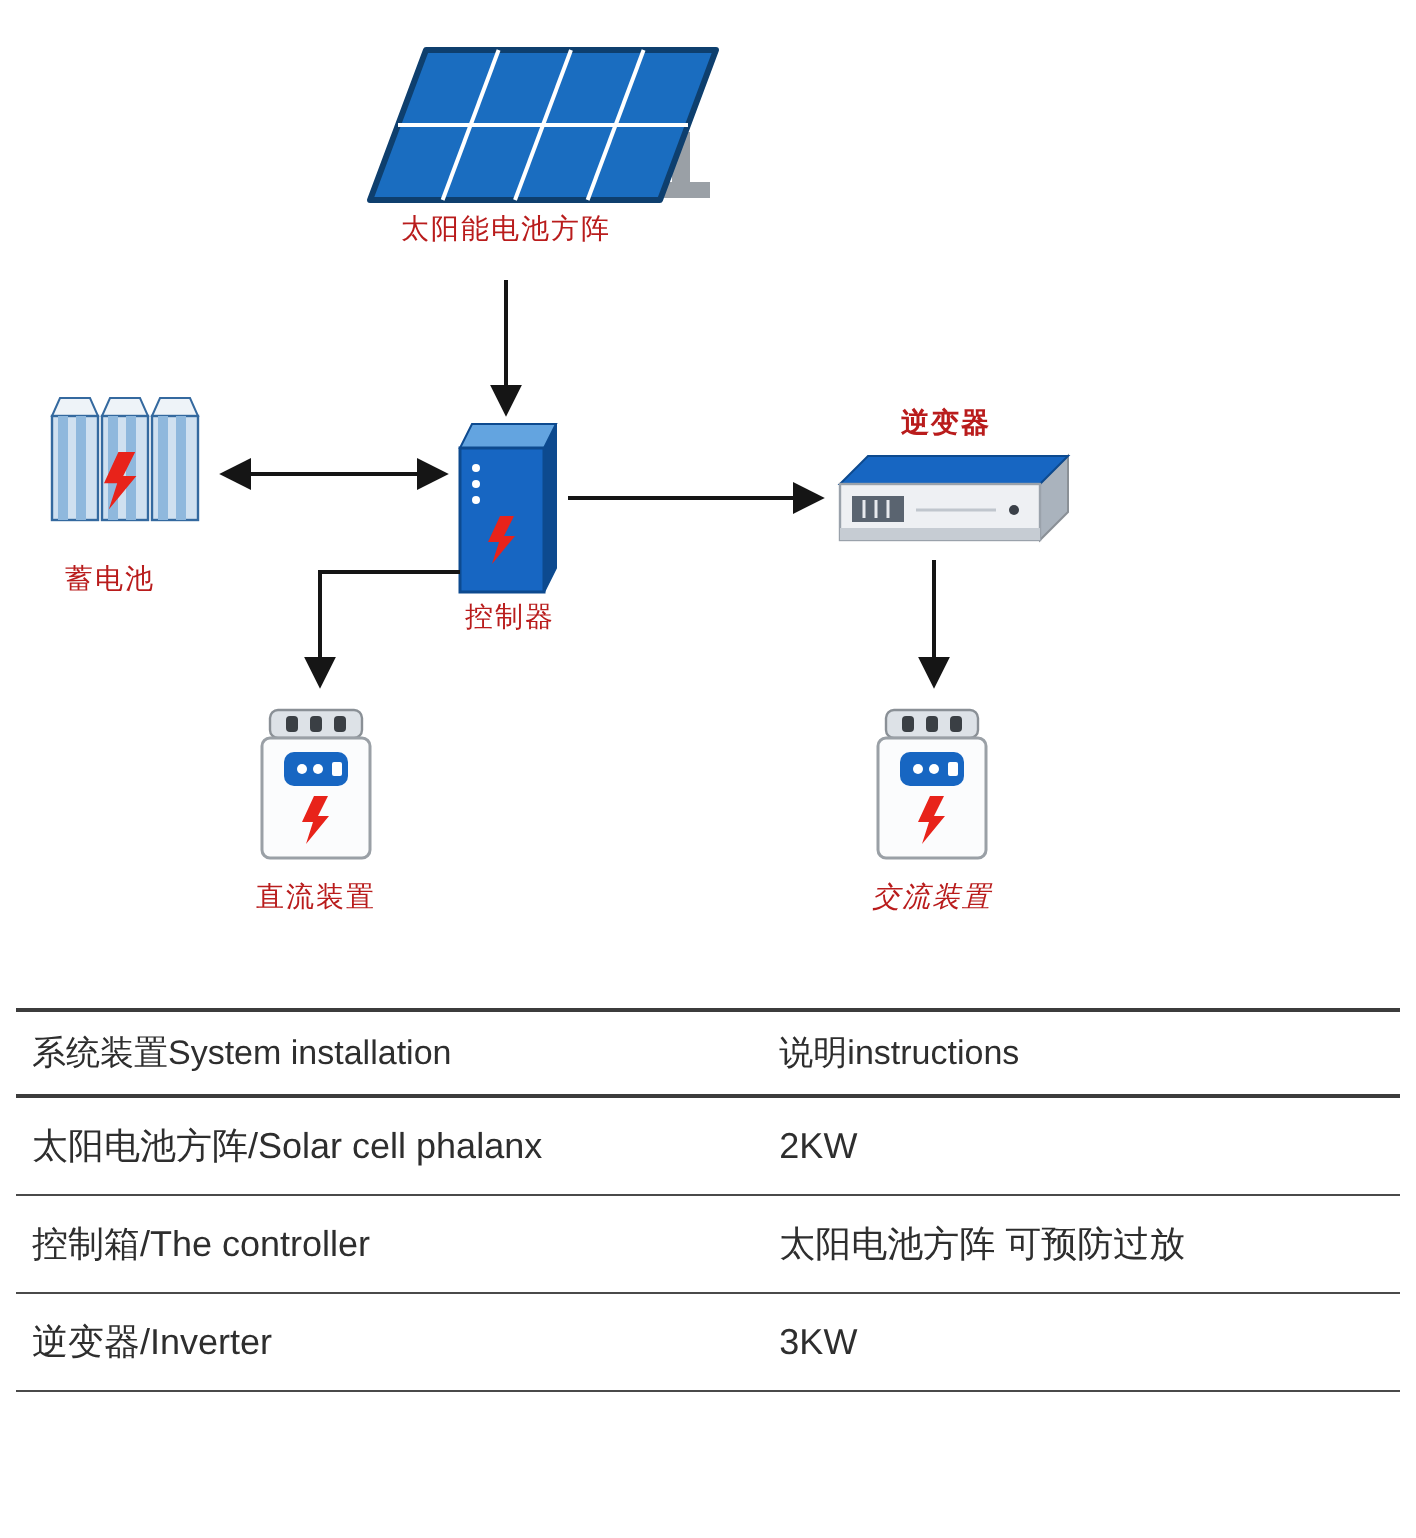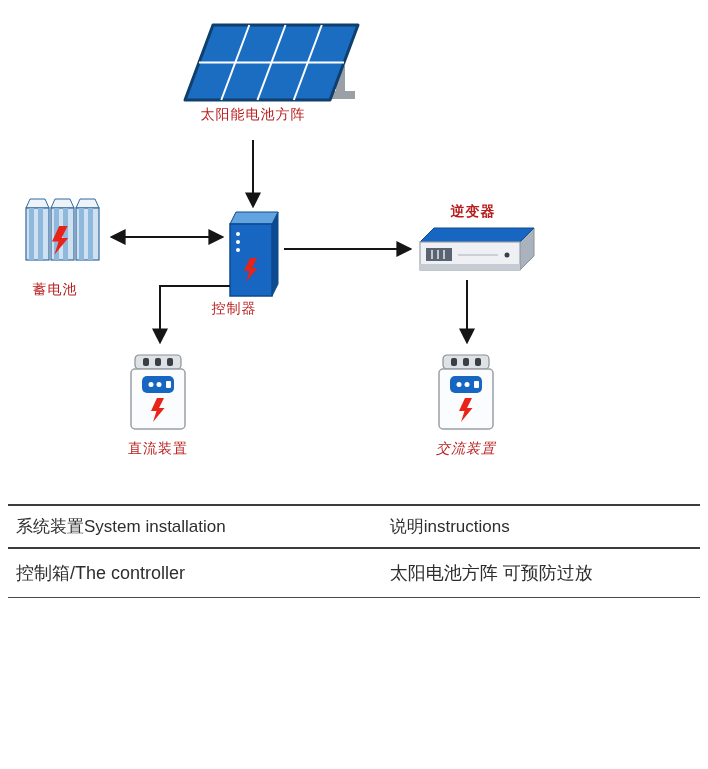--- a/index.html
+++ b/index.html
@@ -146,34 +146,42 @@
         <line x1="253" y1="140" x2="253" y2="206" marker-end="url(#arrow)"></line>
         <line x1="112" y1="237" x2="222" y2="237" marker-start="url(#arrow)" marker-end="url(#arrow)"></line>
         <line x1="284" y1="249" x2="410" y2="249" marker-end="url(#arrow)"></line>
         <path d="M230,286 L160,286 L160,342" marker-end="url(#arrow)"></path>
         <line x1="467" y1="280" x2="467" y2="342" marker-end="url(#arrow)"></line>
       </g>
     </svg>
 
     <div class="node-label" style="left:183px; top:106px; width:140px;">太阳能电池方阵</div>
     <div class="node-label" style="left:15px; top:265px; width:80px;margin-top:16px;">蓄电池</div>
-    <div class="node-label" style="left:194px; top:300px; width:80px;">控制器</div>
+    <div class="node-label" style="left:215px; top:300px; width:80px;">控制器</div>
     <div class="node-label" style="left:433px; top:203px; width:80px;font-weight:bold;">逆变器</div>
     <div class="node-label" style="left:108px; top:440px; width:100px;font-family:Liberation Serif, serif;">直流装置</div>
     <div class="node-label" style="left:416px; top:440px; width:100px;font-style:italic;">交流装置</div>
   </div>
 
   <table class="spec-table">
     <thead>
       <tr>
         <th class="col-item">系统装置System installation</th>
         <th class="col-desc">说明instructions</th>
       </tr>
     </thead>
     <tbody>
       <tr>
+        <td>太阳电池方阵/Solar cell phalanx</td>
+        <td>2KW</td>
+      </tr>
+      <tr>
         <td>控制箱/The controller</td>
         <td>太阳电池方阵  可预防过放</td>
+      </tr>
+      <tr>
+        <td>逆变器/Inverter</td>
+        <td>3KW</td>
       </tr>
     </tbody>
   </table>
 
 </div>
 
 </body></html>

